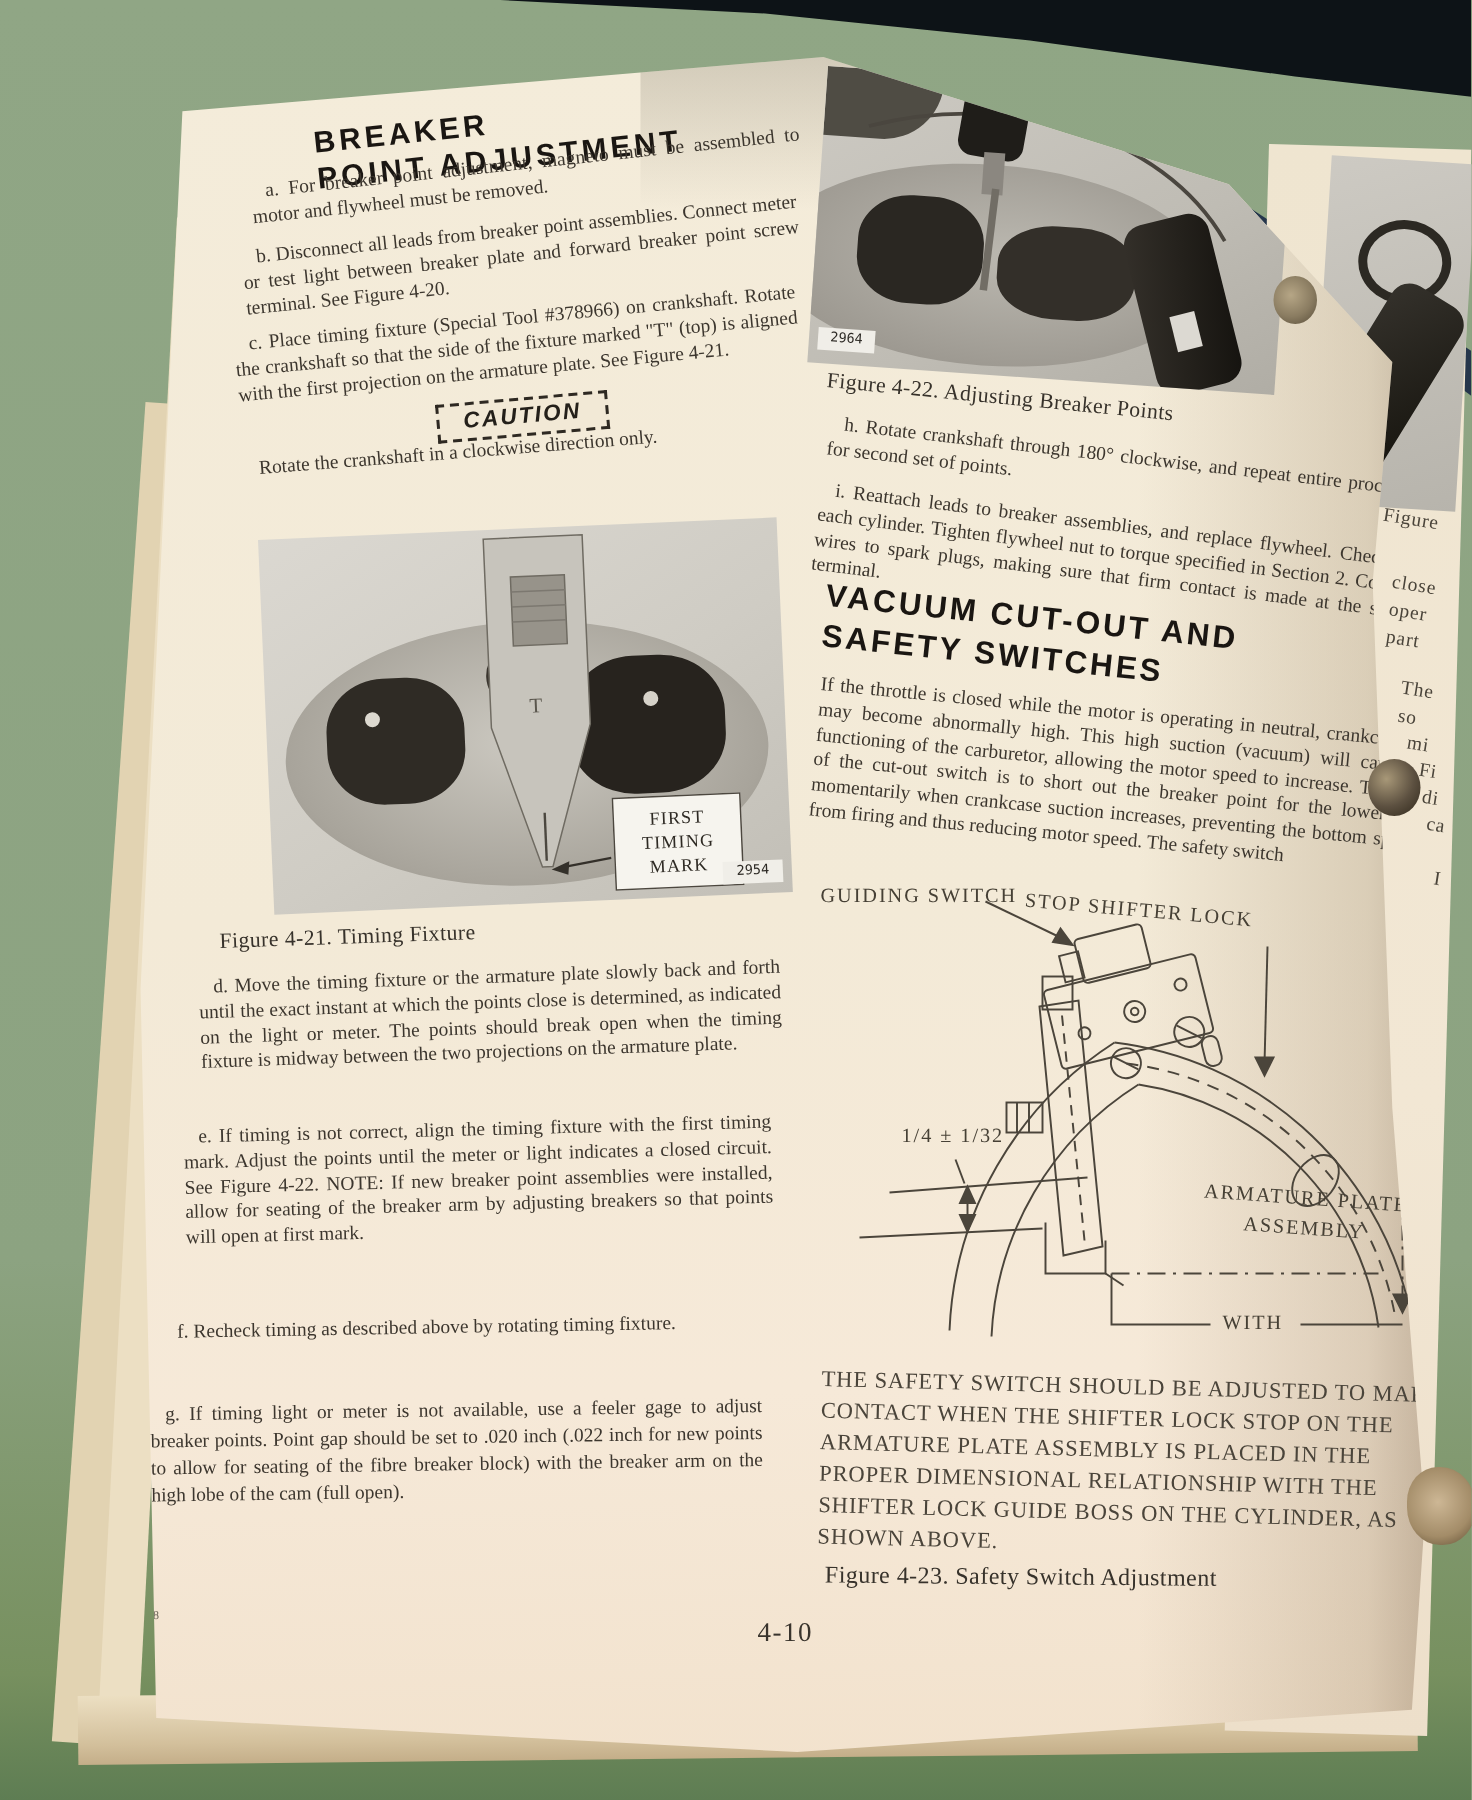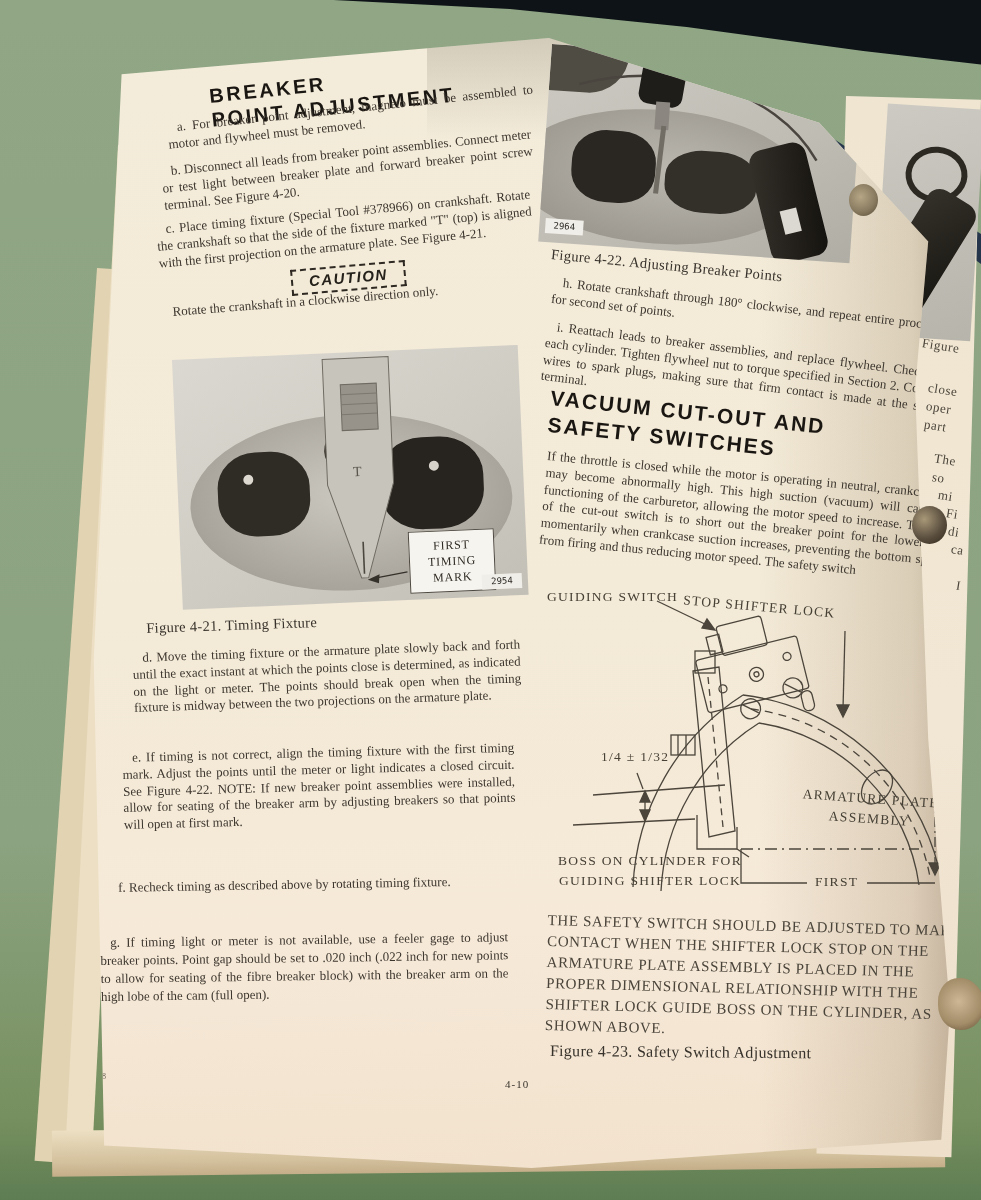--- a/index.html
+++ b/index.html
@@ -132,21 +132,21 @@
   </div>
 
   <div class="blk caption" style="left:68px;top:582px;transform:rotate(-2deg);">Figure 4-21.  Timing Fixture</div>
 
   <div class="blk para" style="left:54px;top:612px;width:388px;transform:rotate(-2deg);">d. Move the timing fixture or the armature plate slowly back and forth until the exact instant at which the points close is determined, as indicated on the light or meter.  The points should break open when the timing fixture is midway between the two projections on the armature plate.</div>
   <div class="blk para" style="left:44px;top:712px;width:392px;transform:rotate(-1.5deg);">e. If timing is not correct, align the timing fixture with the first timing mark.  Adjust the points until the meter or light indicates a closed circuit.  See Figure 4-22.  NOTE:  If new breaker point assemblies were installed, allow for seating of the breaker arm by adjusting breakers so that points will open at first mark.</div>
   <div class="blk para" style="left:30px;top:842px;width:400px;transform:rotate(-1deg);">f. Recheck timing as described above by rotating timing fixture.</div>
   <div class="blk para" style="left:22px;top:896px;width:408px;transform:rotate(-0.8deg);line-height:18px;">g. If timing light or meter is not available, use a feeler gage to adjust breaker points.  Point gap should be set to .020 inch (.022 inch for new points to allow for seating of the fibre breaker block) with the breaker arm on the high lobe of the cam (full open).</div>
 
   <div class="blk tiny" style="left:16px;top:1034px;">408</div>
-  <div class="blk" style="left:427px;top:1040px;font-size:11px;letter-spacing:1px;color:#39342d;">4-10</div>
+  <div class="blk" style="left:427px;top:1040px;font-size:18px;letter-spacing:1px;color:#39342d;">4-10</div>
 
   <div class="blk photo photo22" style="left:474px;top:6px;width:312px;height:198px;transform:rotate(4deg);">
     <div class="ellipse" style="left:-30px;top:58px;width:292px;height:134px;background:radial-gradient(ellipse at 55% 45%,#bbb8b0,#9c9890 75%,#86827a);"></div>
     <div class="ellipse" style="left:28px;top:82px;width:84px;height:72px;background:#2a2722;border-radius:42%;"></div>
     <div class="ellipse" style="left:122px;top:96px;width:92px;height:62px;background:#332f29;border-radius:42%;"></div>
     <div class="abs" style="left:0;top:0;width:78px;height:46px;background:#4f4c44;border-bottom-right-radius:40px;"></div>
     <svg width="312" height="198" viewBox="0 0 312 198">
       <path d="M 30 38 C 120 8, 225 28, 272 98" stroke="#4a463f" stroke-width="2.5" fill="none"></path>
     </svg>
     <div class="abs" style="left:92px;top:-8px;width:44px;height:62px;background:#1f1d19;border-radius:10px;transform:rotate(6deg);"></div>
@@ -220,21 +220,20 @@
       <line x1="192" y1="264" x2="204" y2="272"></line>
 
       <line x1="196" y1="264" x2="374" y2="264" stroke-dasharray="12 5 2 5"></line>
       <polyline points="196,264 196,298 262,298"></polyline>
       <line x1="322" y1="298" x2="390" y2="298"></line>
     </svg>
     <div class="diagram-label" style="left:2px;top:4px;">GUIDING SWITCH</div>
     <div class="diagram-label" style="left:138px;top:14px;transform:rotate(5deg);">STOP SHIFTER LOCK</div>
     <div class="diagram-label" style="left:56px;top:164px;font-family:Liberation Serif, serif;">1/4 ± 1/32</div>
     <div class="diagram-label" style="left:244px;top:204px;width:162px;white-space:normal;text-align:center;line-height:1.5;transform:rotate(4deg);">ARMATURE PLATE ASSEMBLY</div>
-    <div class="diagram-label" style="left:0;top:266px;width:210px;white-space:normal;text-align:center;line-height:1.45;">BOSS ON CYLINDER FOR GUIDING SHIFTER LOCK</div>
-    <div class="diagram-label" style="left:270px;top:289px;">FIRST</div>
+    <div class="diagram-label" style="left:270px;top:289px;">WITH</div>
   </div>
 
   <div class="blk note" style="left:470px;top:872px;width:424px;transform:rotate(1.5deg);">THE SAFETY SWITCH SHOULD BE ADJUSTED TO MAKE CONTACT WHEN THE SHIFTER LOCK STOP ON THE ARMATURE PLATE ASSEMBLY IS PLACED IN THE PROPER DIMENSIONAL RELATIONSHIP WITH THE SHIFTER LOCK GUIDE BOSS ON THE CYLINDER, AS SHOWN ABOVE.</div>
 
   <div class="blk caption" style="left:472px;top:1004px;font-size:16px;transform:rotate(0.5deg);">Figure 4-23.  Safety Switch Adjustment</div>
 
 </div>
 
 </body></html>

